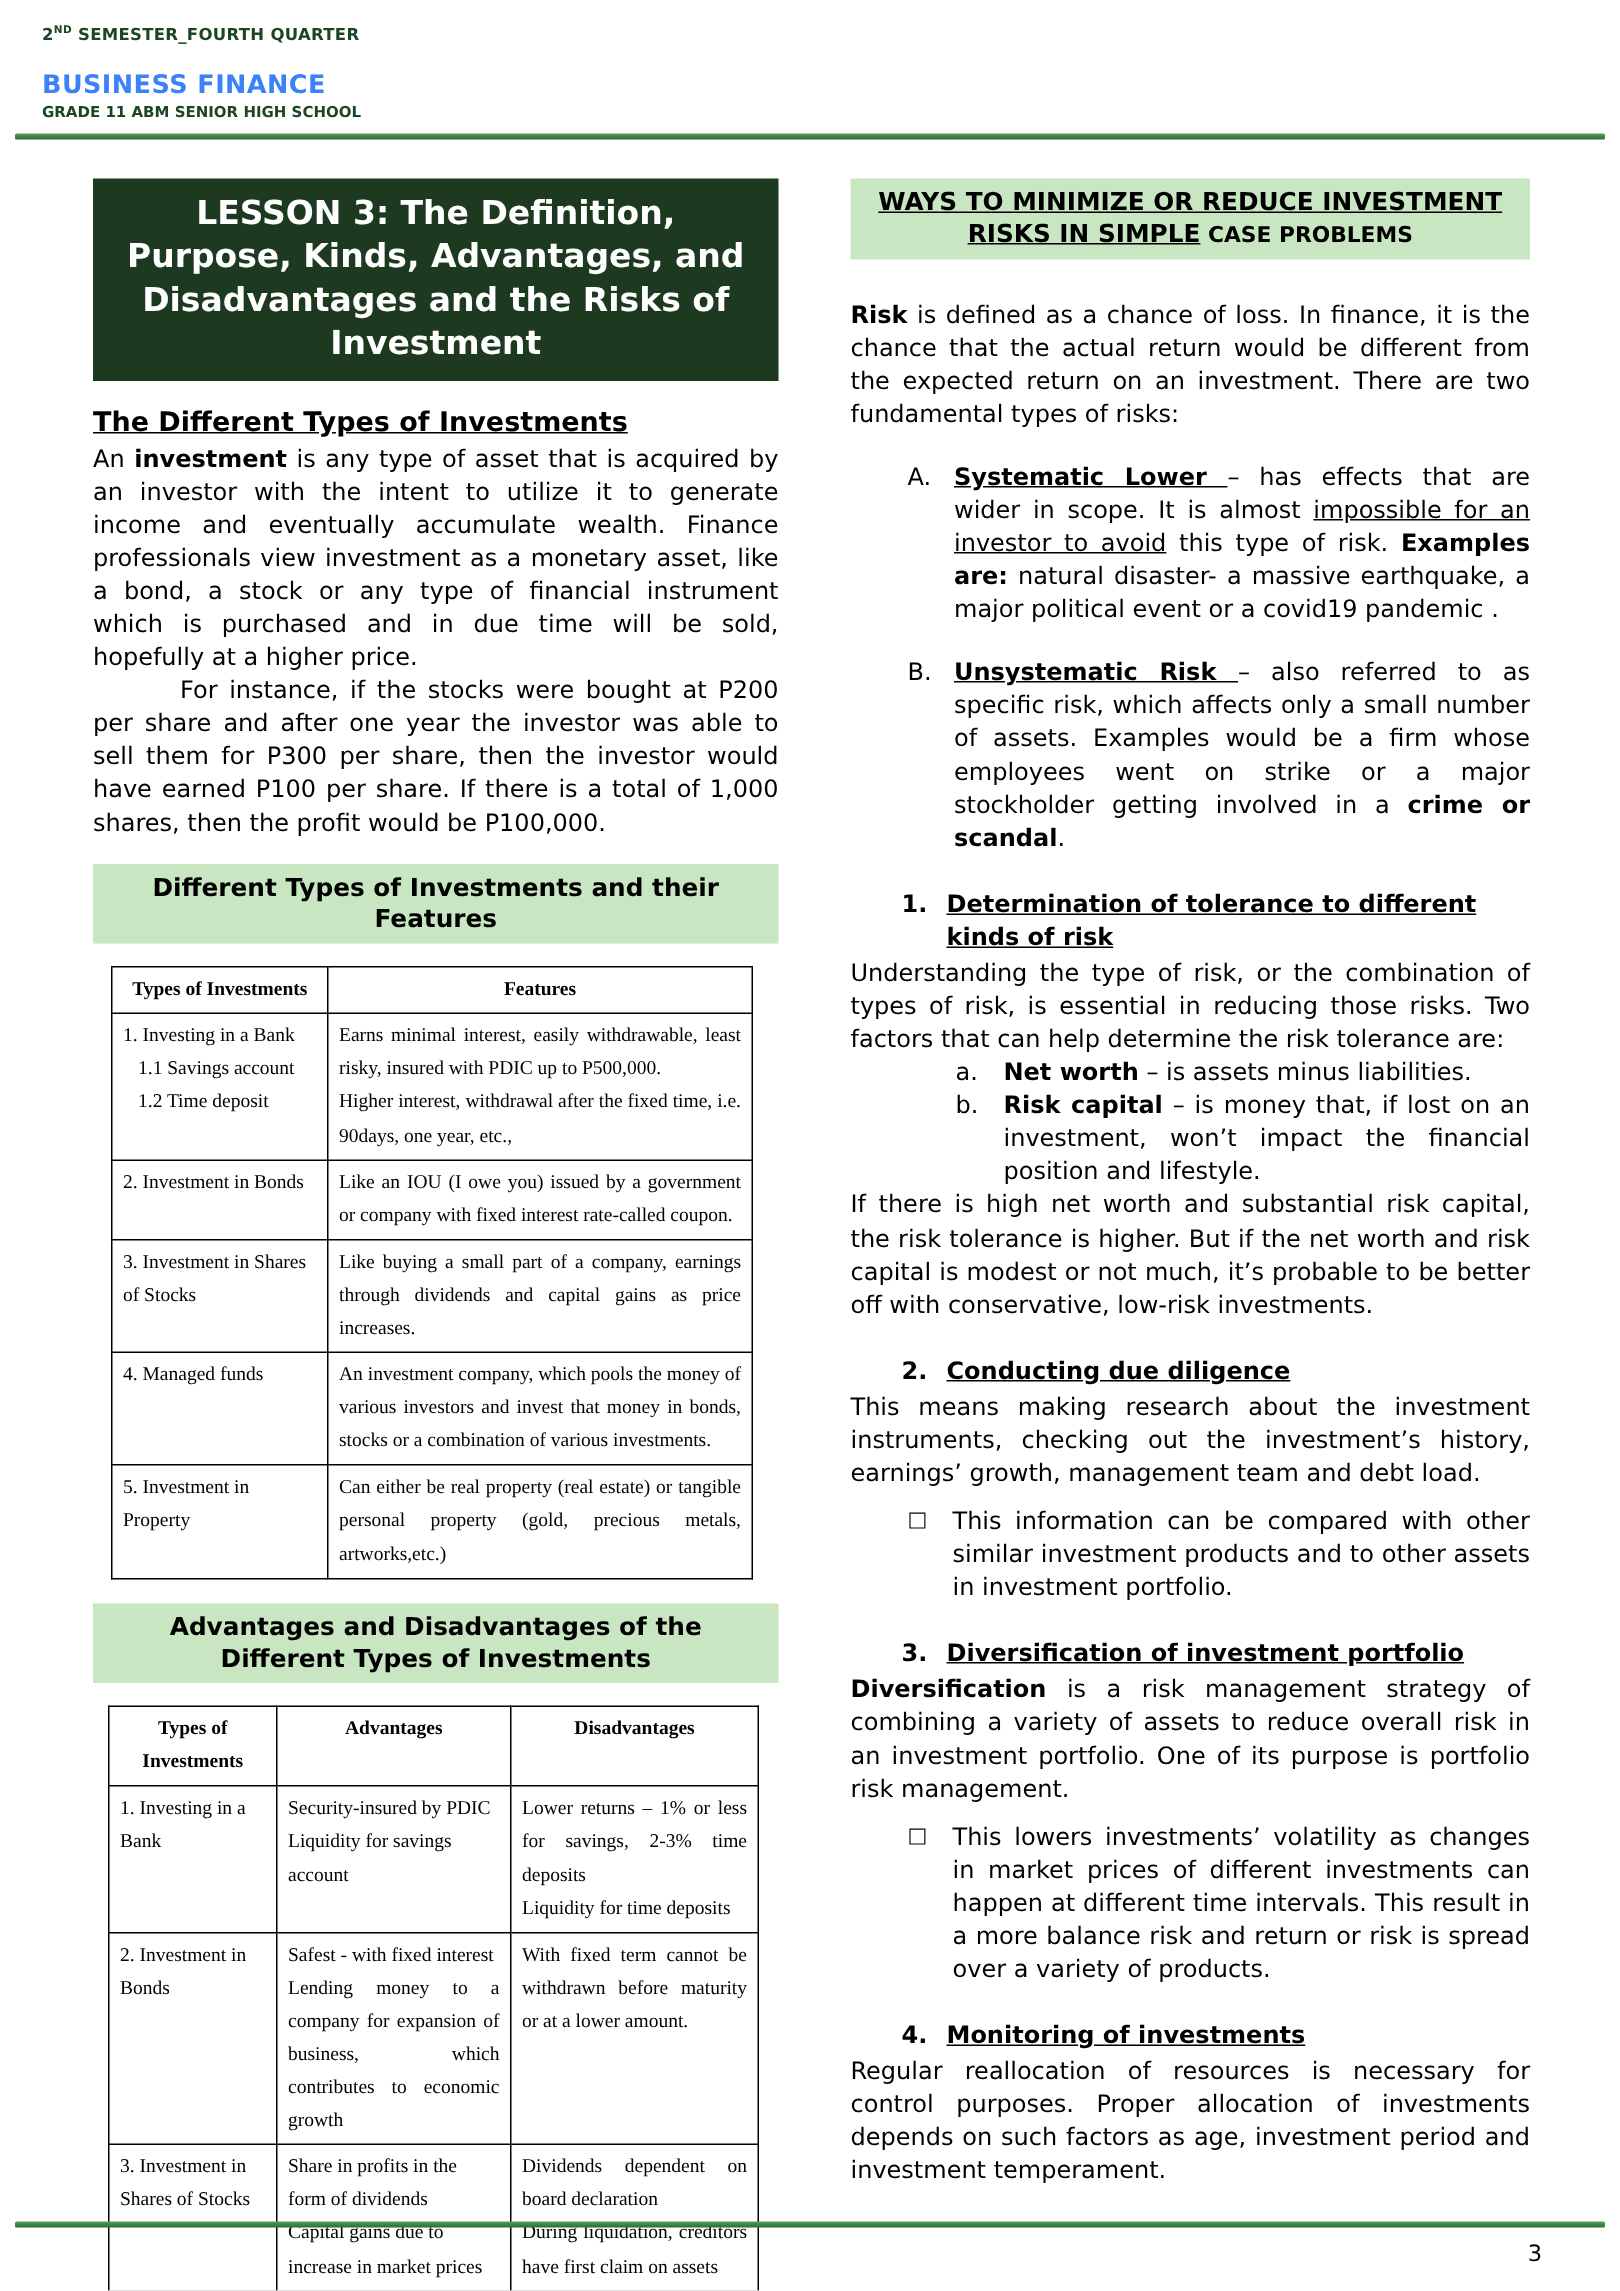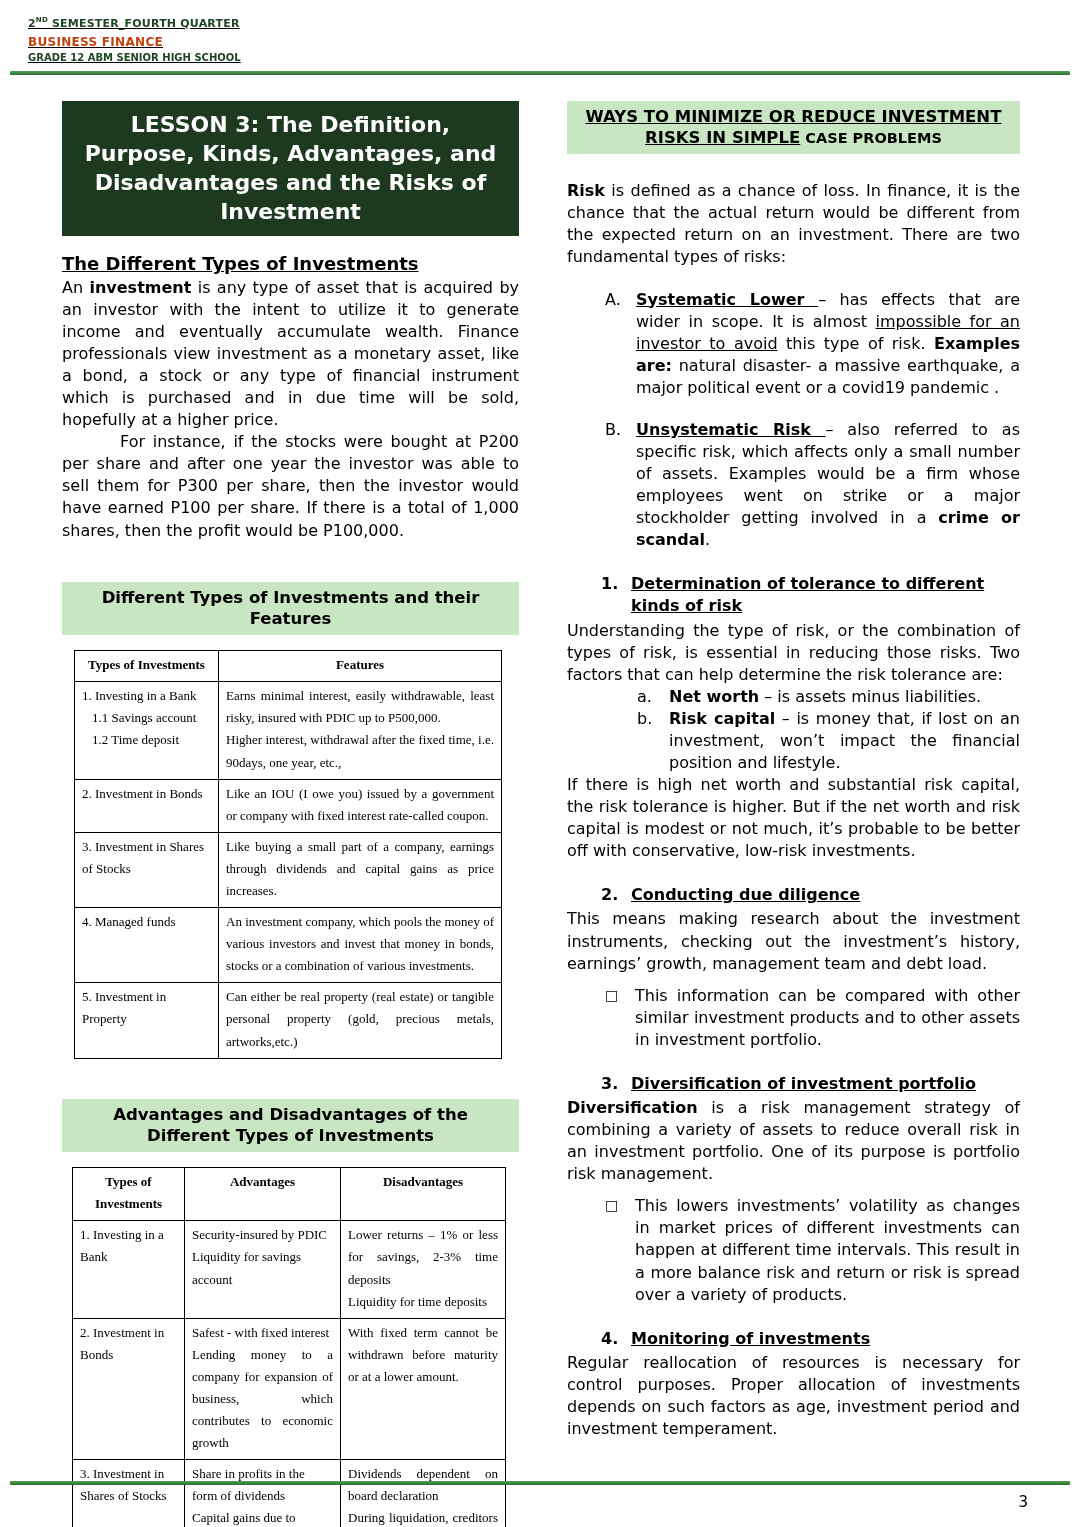--- a/index.html
+++ b/index.html
@@ -6,24 +6,24 @@
   html,body { background:#fff; }
   body {
     width:1080px;
     font-family:"DejaVu Sans","Liberation Sans",sans-serif;
     color:#000;
     -webkit-font-smoothing:antialiased;
   }
   .page { width:1080px; height:1527px; position:relative; padding:10px 10px 0; overflow:hidden; background:#fff; }
 
   
-  .header { display:flex; justify-content:space-between; align-items:center; padding:6px 22px 8px 18px;text-decoration:underline; }
+  .header { display:flex; justify-content:space-between; align-items:center; padding:6px 22px 8px 18px; }
   .h-left .sem { font-size:11px; font-weight:bold; color:#1c4622; letter-spacing:.2px; }
   .h-left .sem sup { font-size:7px; }
-  .h-left .b-title { font-size:12px; font-weight:bold; color:#c2410c; margin-top:5px; letter-spacing:.3px; }
+  .h-left .b-title { font-size:17px; font-weight:bold; color:#3b82f6; margin-top:17px; letter-spacing:.3px; }
   .h-left .grade { font-size:10px; font-weight:bold; color:#1c4622; margin-top:3px; }
   .h-right { display:flex; align-items:center; gap:20px; margin-top:2px; }
   .q-badge { position:relative; width:74px; height:58px; background:#1d3a20; color:#fff;
              display:flex; align-items:center; justify-content:center;
              font-size:34px; font-weight:bold; border-radius:4px; }
   .q-badge .sq { position:absolute; width:8px; height:8px; border:1.5px solid #fff; left:6px; background:transparent; }
   .q-badge .sq.top { top:6px; }
   .q-badge .sq.bottom { bottom:6px; }
   .module-code { font-size:31px; font-weight:bold; color:#1c4622; letter-spacing:.5px; }
   .rule { height:4px; background:linear-gradient(#55a055,#2a6e2e); border-radius:1px; }
@@ -38,21 +38,21 @@
   .para.first-indent { text-indent:58px; }
   .u { text-decoration:underline; }
   .bu { font-weight:bold; text-decoration:underline; }
 
   
   .lesson-box { background:#1d3a20; color:#fff; text-align:center; font-size:22px;
                 font-weight:bold; line-height:1.33; padding:9px 12px; }
   .section-heading { font-size:18px; font-weight:bold; text-decoration:underline; margin:17px 0 3px; }
   .banner { background:#c7e6c1; text-align:center; font-weight:bold; font-size:16.5px;
             padding:5px 12px; line-height:1.32; }
-  .banner.mt { margin-top:40px; }
+  .banner.mt { margin-top:16px; }
   .banner.mb { margin-bottom:15px; }
   .banner .rest { font-size:.88em; }
 
   table { border-collapse:collapse; font-family:"Liberation Serif","DejaVu Serif",serif;
           font-size:13px; background:#fff; }
   th,td { border:1px solid #000; padding:3px 7px 5px; vertical-align:top; line-height:1.7; }
   th { font-weight:bold; }
   .ftable { width:428px; margin-left:12px; }
   .ftable .c-type { width:144px; }
   .ftable td.justify, .atable td.justify { text-align:justify; }
@@ -88,21 +88,21 @@
 </style>
 </head>
 <body>
 
 <div class="page">
 
   <div class="header">
     <div class="h-left">
       <div class="sem"><span>2</span><sup>ND</sup><span> SEMESTER_FOURTH QUARTER</span></div>
       <div class="b-title">BUSINESS FINANCE</div>
-      <div class="grade">GRADE 12 ABM SENIOR HIGH SCHOOL</div>
+      <div class="grade">GRADE 11 ABM SENIOR HIGH SCHOOL</div>
     </div>
   </div>
   <div class="rule"></div>
 
   <div class="columns">
 
     <div class="col-left">
 
       <div class="lesson-box">LESSON 3: The Definition, Purpose, Kinds, Advantages, and Disadvantages and the Risks of Investment</div>
 

